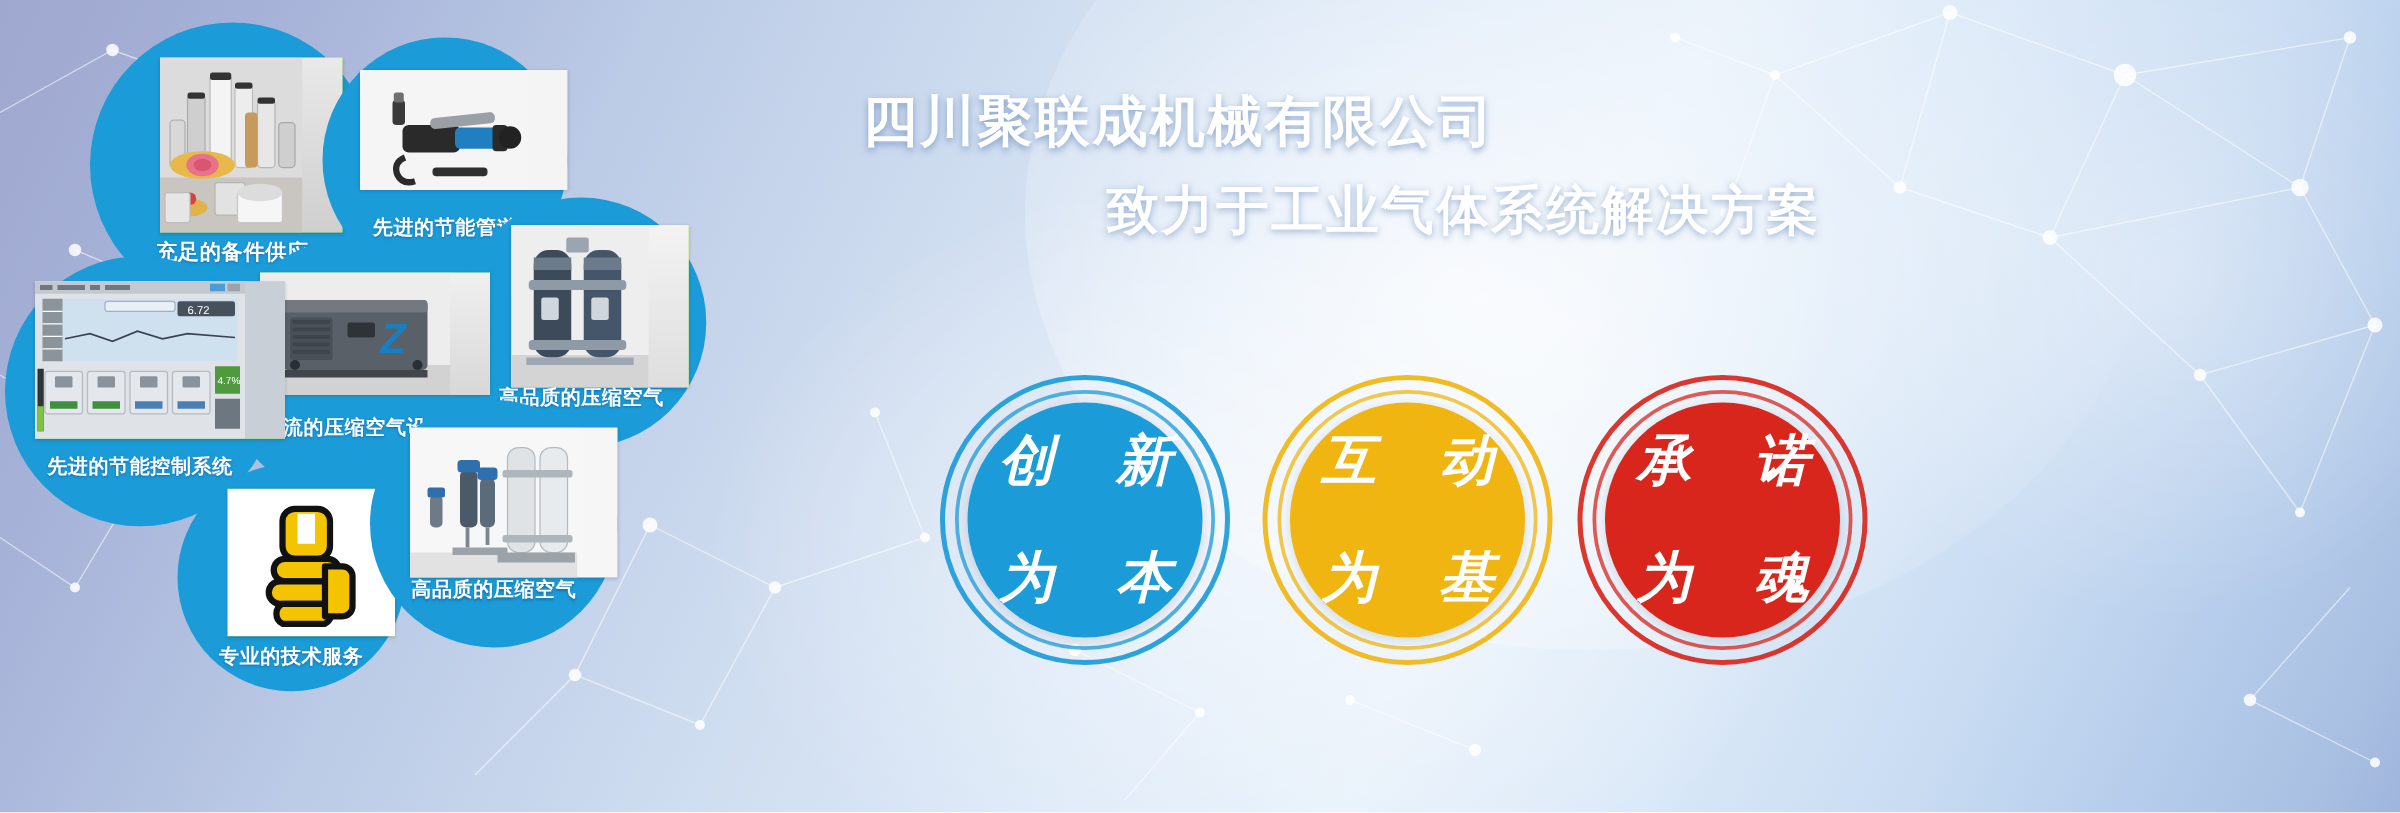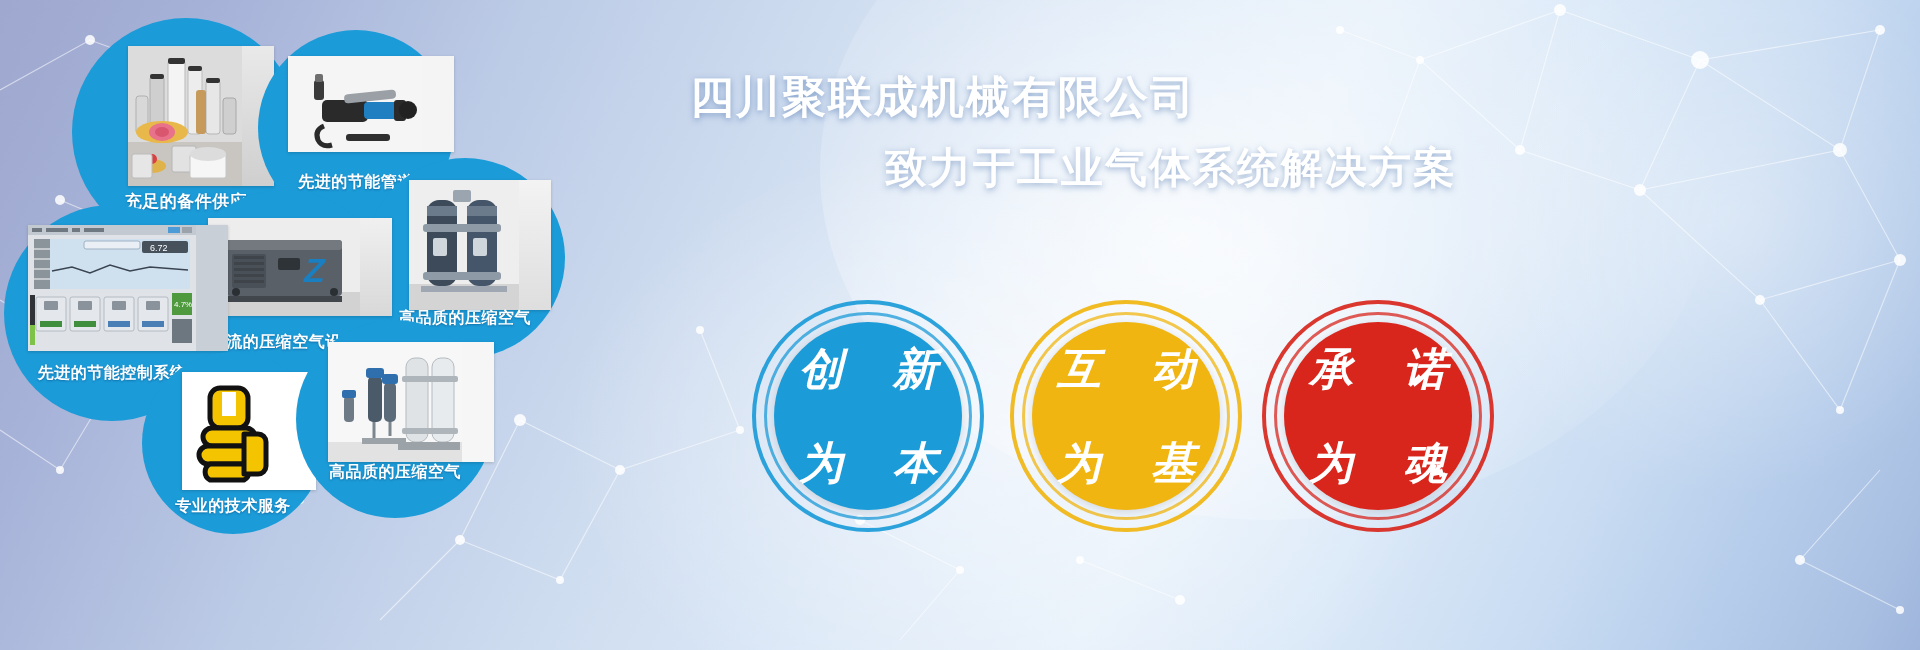--- a/index.html
+++ b/index.html
@@ -94,21 +94,21 @@
   #b-air .cap  { top: 150px; font-size: 16px; }
 
   #b-comp    { left: 178px; top: 190px; width: 212px; height: 212px; }
   #b-comp .thumb { left: 30px; top: 28px; width: 152px; height: 98px; }
   #b-comp .cap  { top: 142px; font-size: 16px; }
 
   #b-ctrl    { left: 4px;   top: 205px; width: 216px; height: 216px; }
   #b-ctrl .thumb { left: 24px; top: 20px; width: 168px; height: 126px; }
   #b-ctrl .cap  { top: 158px; font-size: 16px; }
 
-  #b-svc     { left: 142px; top: 352px; width: 182px; height: 182px; }
+  #b-svc     { left: 142px; top: 371px; width: 182px; height: 182px; text-align: center; }
   #b-svc .thumb { left: 40px; top: 20px; width: 102px; height: 118px; }
   #b-svc .cap  { top: 144px; font-size: 16px; }
 
   #b-n2      { left: 296px; top: 320px; width: 198px; height: 198px; }
   #b-n2 .thumb { left: 32px; top: 22px; width: 134px; height: 120px; }
   #b-n2 .cap  { top: 142px; font-size: 16px; }
 
   
   .headline {
     position: absolute;

